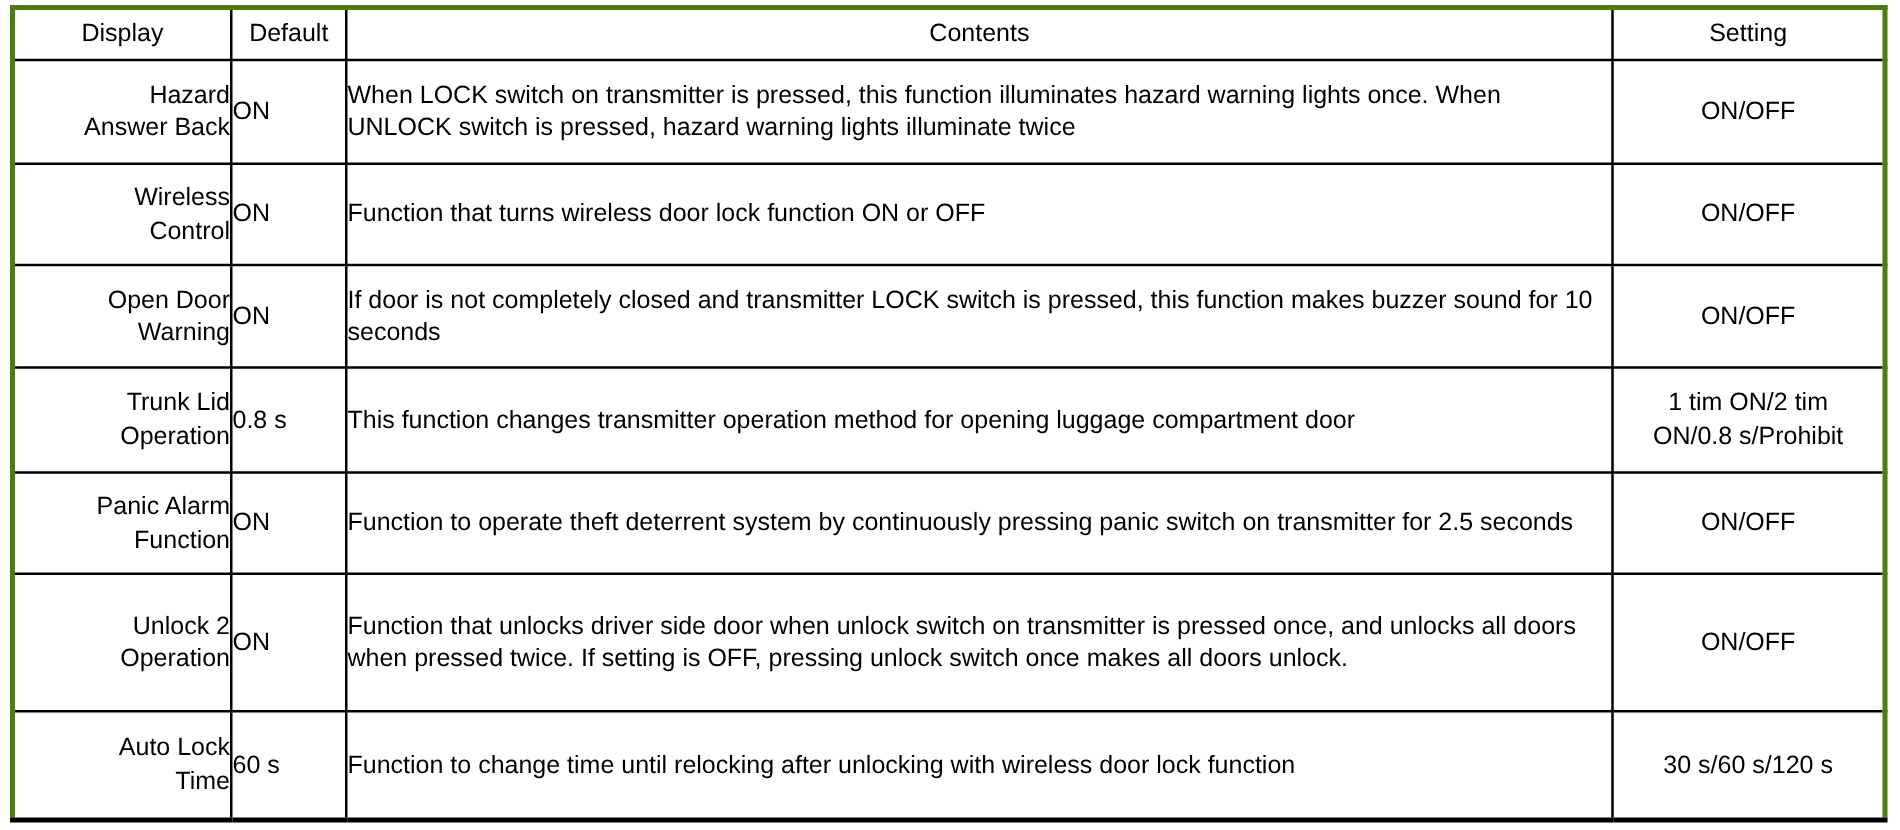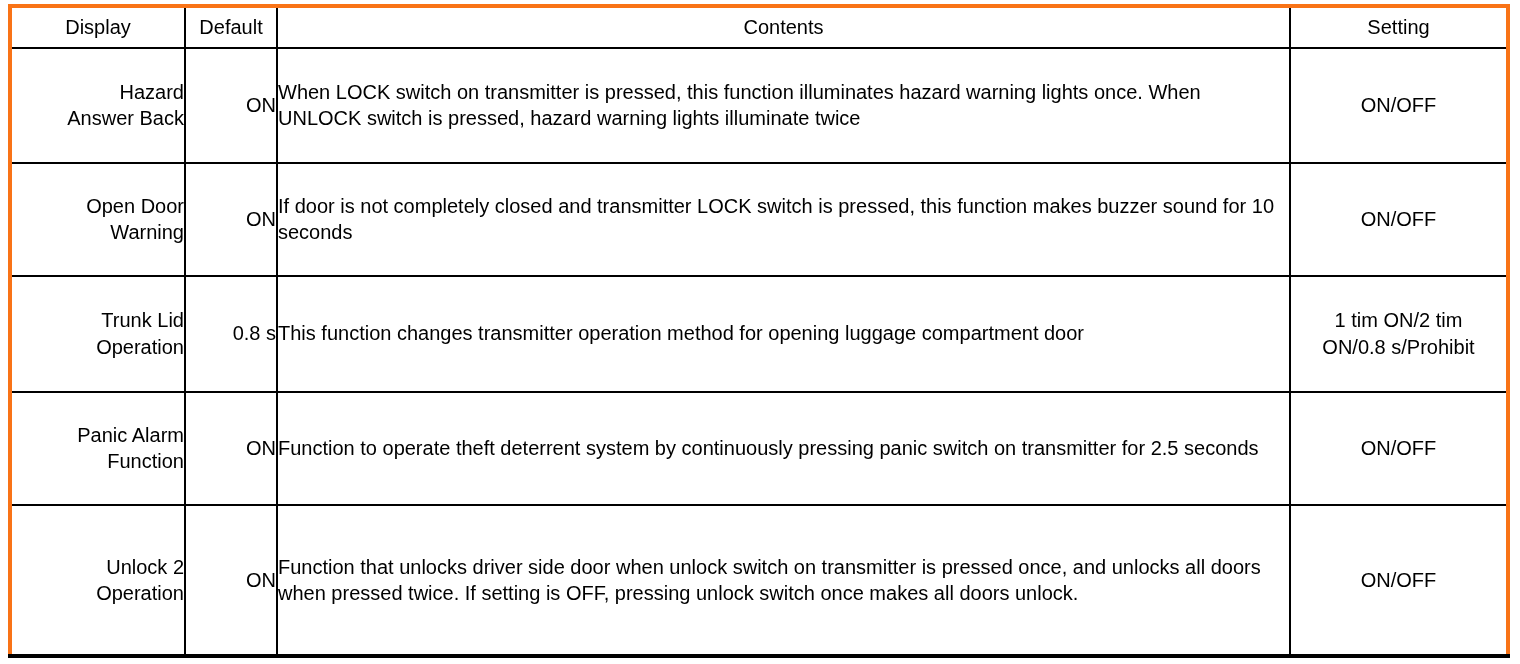--- a/index.html
+++ b/index.html
@@ -18,21 +18,21 @@
     width: 1520px;
     height: 664px;
     box-sizing: border-box;
     padding: 4px 6px 6px 8px;
   }
   table.spec-table {
     width: 1314px;
     height: 654px;
     border-collapse: collapse;
     table-layout: fixed;
-    border: 4px solid #f97316;
+    border: 4px solid #4d7c0f;
   }
   table.spec-table td,
   table.spec-table th {
     border: 2px solid #000;
     padding: 0;
     vertical-align: middle;
     font-weight: normal;
     font-size: 20px;
     line-height: 1.32;
   }
@@ -51,21 +51,21 @@
     border-bottom: 4px solid #000;
     padding: 2px 4px;
   }
 
   
   td.display-cell {
     text-align: right;
     padding: 3px 4px;
   }
   td.default-cell {
-    text-align: right;
+    text-align: left;
     padding: 3px 2px;
   }
   td.contents-cell {
     text-align: left;
     padding: 4px 8px 4px 9px;
   }
   td.setting-cell {
     text-align: center;
     padding: 3px 4px;
     margin-top: 36px;
@@ -109,20 +109,31 @@
           <span class="cell-line">Hazard</span>
           <span class="cell-line">Answer Back</span>
         </td>
         <td class="default-cell">ON</td>
         <td class="contents-cell">When LOCK switch on transmitter is pressed, this function illuminates hazard warning lights once. When UNLOCK switch is pressed, hazard warning lights illuminate twice</td>
         <td class="setting-cell">
           <span class="cell-line">ON/OFF</span>
         </td>
       </tr>
 
+      <tr class="row-1">
+        <td class="display-cell">
+          <span class="cell-line">Wireless</span>
+          <span class="cell-line">Control</span>
+        </td>
+        <td class="default-cell">ON</td>
+        <td class="contents-cell">Function that turns wireless door lock function ON or OFF</td>
+        <td class="setting-cell">
+          <span class="cell-line">ON/OFF</span>
+        </td>
+      </tr>
 
       <tr class="row-2">
         <td class="display-cell">
           <span class="cell-line">Open Door</span>
           <span class="cell-line">Warning</span>
         </td>
         <td class="default-cell">ON</td>
         <td class="contents-cell">If door is not completely closed and transmitter LOCK switch is pressed, this function makes buzzer sound for 10 seconds</td>
         <td class="setting-cell">
           <span class="cell-line">ON/OFF</span>
@@ -159,17 +170,28 @@
           <span class="cell-line">Unlock 2</span>
           <span class="cell-line">Operation</span>
         </td>
         <td class="default-cell">ON</td>
         <td class="contents-cell">Function that unlocks driver side door when unlock switch on transmitter is pressed once, and unlocks all doors when pressed twice. If setting is OFF, pressing unlock switch once makes all doors unlock.</td>
         <td class="setting-cell">
           <span class="cell-line">ON/OFF</span>
         </td>
       </tr>
 
+      <tr class="row-6">
+        <td class="display-cell">
+          <span class="cell-line">Auto Lock</span>
+          <span class="cell-line">Time</span>
+        </td>
+        <td class="default-cell">60 s</td>
+        <td class="contents-cell">Function to change time until relocking after unlocking with wireless door lock function</td>
+        <td class="setting-cell">
+          <span class="cell-line">30 s/60 s/120 s</span>
+        </td>
+      </tr>
 
 
     </tbody>
   </table>
 </div>
 
 </body></html>

